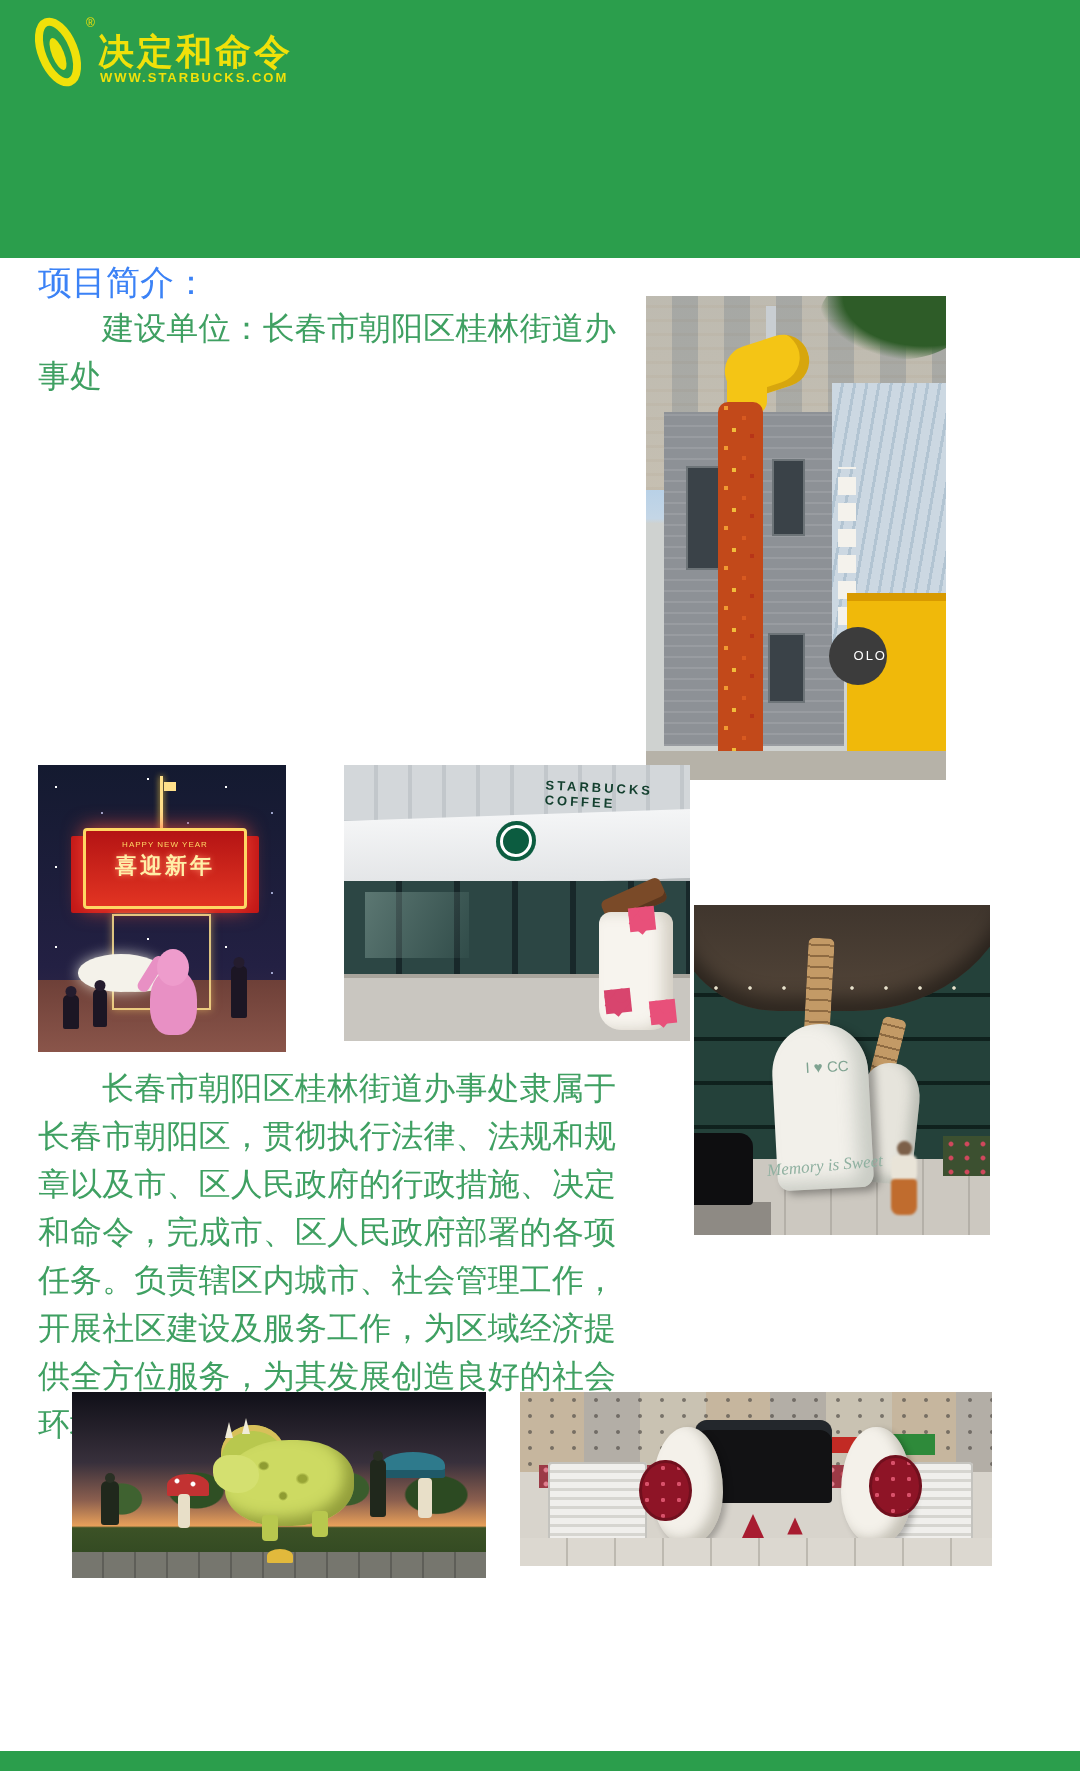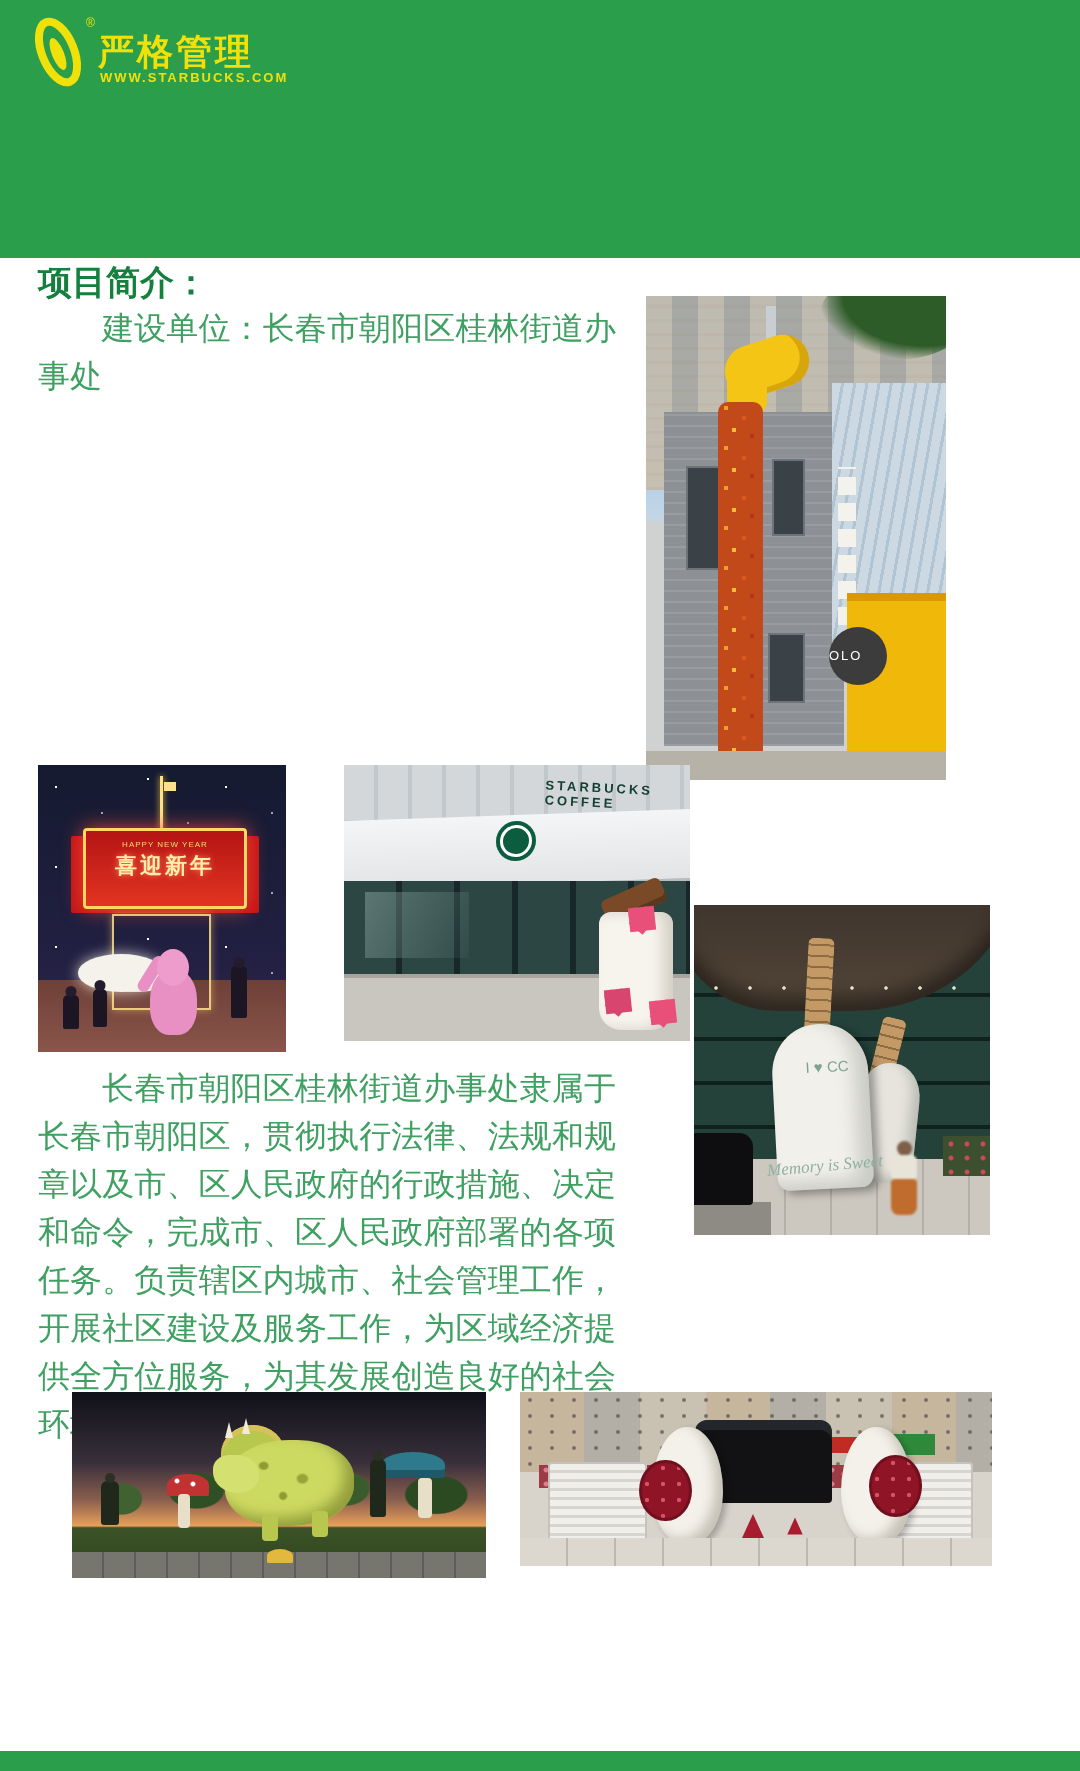--- a/index.html
+++ b/index.html
@@ -15,21 +15,21 @@
   .logo-text{position:absolute;left:70px;top:14px;color:#f0e10a;font-size:36px;font-weight:bold;
              letter-spacing:3px;font-family:"Liberation Sans",sans-serif;white-space:nowrap;}
   .logo-site{position:absolute;left:72px;top:56px;color:#f0e10a;font-size:13px;font-weight:bold;
              letter-spacing:2px;font-family:"Liberation Sans",sans-serif;white-space:nowrap;}
   .title-line{position:absolute;left:0;width:1080px;text-align:center;color:#f2d022;
               font-weight:bold;font-size:46px;font-family:"Liberation Sans",sans-serif;}
   .title-1{top:58px;letter-spacing:20px;}
   .title-2{top:128px;letter-spacing:14px;}
 
   
-  .sec-heading{position:absolute;left:38px;top:260px;font-size:34px;font-weight:bold;color:#15803d;}
+  .sec-heading{position:absolute;left:38px;top:260px;font-size:34px;font-weight:normal;color:#3b82f6;}
   .para{position:absolute;color:#3fa062;font-size:32px;line-height:48px;text-align:justify;
         text-indent:2em;margin:0;}
   .para-block{position:absolute;left:38px;width:578px;}
   #block-intro{top:304px;}
   #para-office{left:38px;top:1064px;width:578px;}
   #para-closing{left:38px;top:1588px;width:1008px;line-height:53px;}
 
   
   .photo{position:absolute;overflow:hidden;}
   .abs{position:absolute;}
@@ -43,21 +43,21 @@
   .brick{left:6%;top:24%;width:60%;height:69%;
      background:#8d9196 repeating-linear-gradient(0deg,rgba(255,255,255,.10) 0 2px,transparent 2px 11px);}
   .brick .win{background:#3a4248;border:2px solid #6d7478;}
   .glasshall{right:0;top:18%;width:38%;height:58%;
      background:repeating-linear-gradient(100deg,#ccd8e2 0 9px,#b2c4d2 9px 12px);}
   .vsign{left:6px;top:30%;width:18px;height:56%;
      background:repeating-linear-gradient(0deg,#f4f2ec 0 18px,transparent 18px 26px);}
   .kiosk{right:0;bottom:6%;width:33%;height:31%;background:#f0b90a;
      border-top:8px solid #d89a00;}
   .olo{left:-18px;top:26px;width:58px;height:58px;border-radius:50%;background:#3c3c3c;
-     color:#fff;font-size:13px;letter-spacing:2px;text-align:left;line-height:58px;
+     color:#fff;font-size:13px;letter-spacing:2px;text-align:right;line-height:58px;
      font-family:"Liberation Sans",sans-serif;}
   .pipe{left:40%;top:2%;width:10px;height:40px;background:#c9ced2;}
   .faucet-elbow{left:26%;top:9%;width:86px;height:52px;background:#f4c515;
      border-radius:26px;transform:rotate(-18deg);box-shadow:inset -8px -6px 0 rgba(160,110,0,.35);}
   .faucet-spout{left:27%;top:15%;width:40px;height:46px;background:#f4c515;border-radius:0 0 14px 14px;}
   .stream{left:24%;top:22%;width:15%;height:74%;border-radius:10px;
      background:#c2491a;
      background-image:radial-gradient(circle 4px at 8px 6px,#f09a32 55%,transparent 60%),
         radial-gradient(circle 4px at 26px 16px,#d85a20 55%,transparent 60%),
         radial-gradient(circle 4px at 16px 28px,#f0bc3a 55%,transparent 60%),
@@ -235,21 +235,21 @@
 
 <div id="canvas">
 
   <div class="header">
     <div class="logo">
       <svg class="logo-icon" viewBox="0 0 64 76" width="64" height="76">
         <ellipse cx="30" cy="38" rx="16" ry="32" fill="none" stroke="#f0e10a" stroke-width="8" transform="rotate(-22 30 38)"></ellipse>
         <ellipse cx="30" cy="40" rx="6" ry="17" fill="#f0e10a" transform="rotate(-22 30 40)"></ellipse>
       </svg>
       <span class="logo-reg">®</span>
-      <div class="logo-text">严格管理</div>
+      <div class="logo-text">决定和命令</div>
       <div class="logo-site">WWW.STARBUCKS.COM</div>
     </div>
   </div>
 
   <div class="sec-heading">项目简介：</div>
 
   <div class="para-block" id="block-intro">
     <p class="para" style="position:static">建设单位：长春市朝阳区桂林街道办事处</p>
   </div>
 

